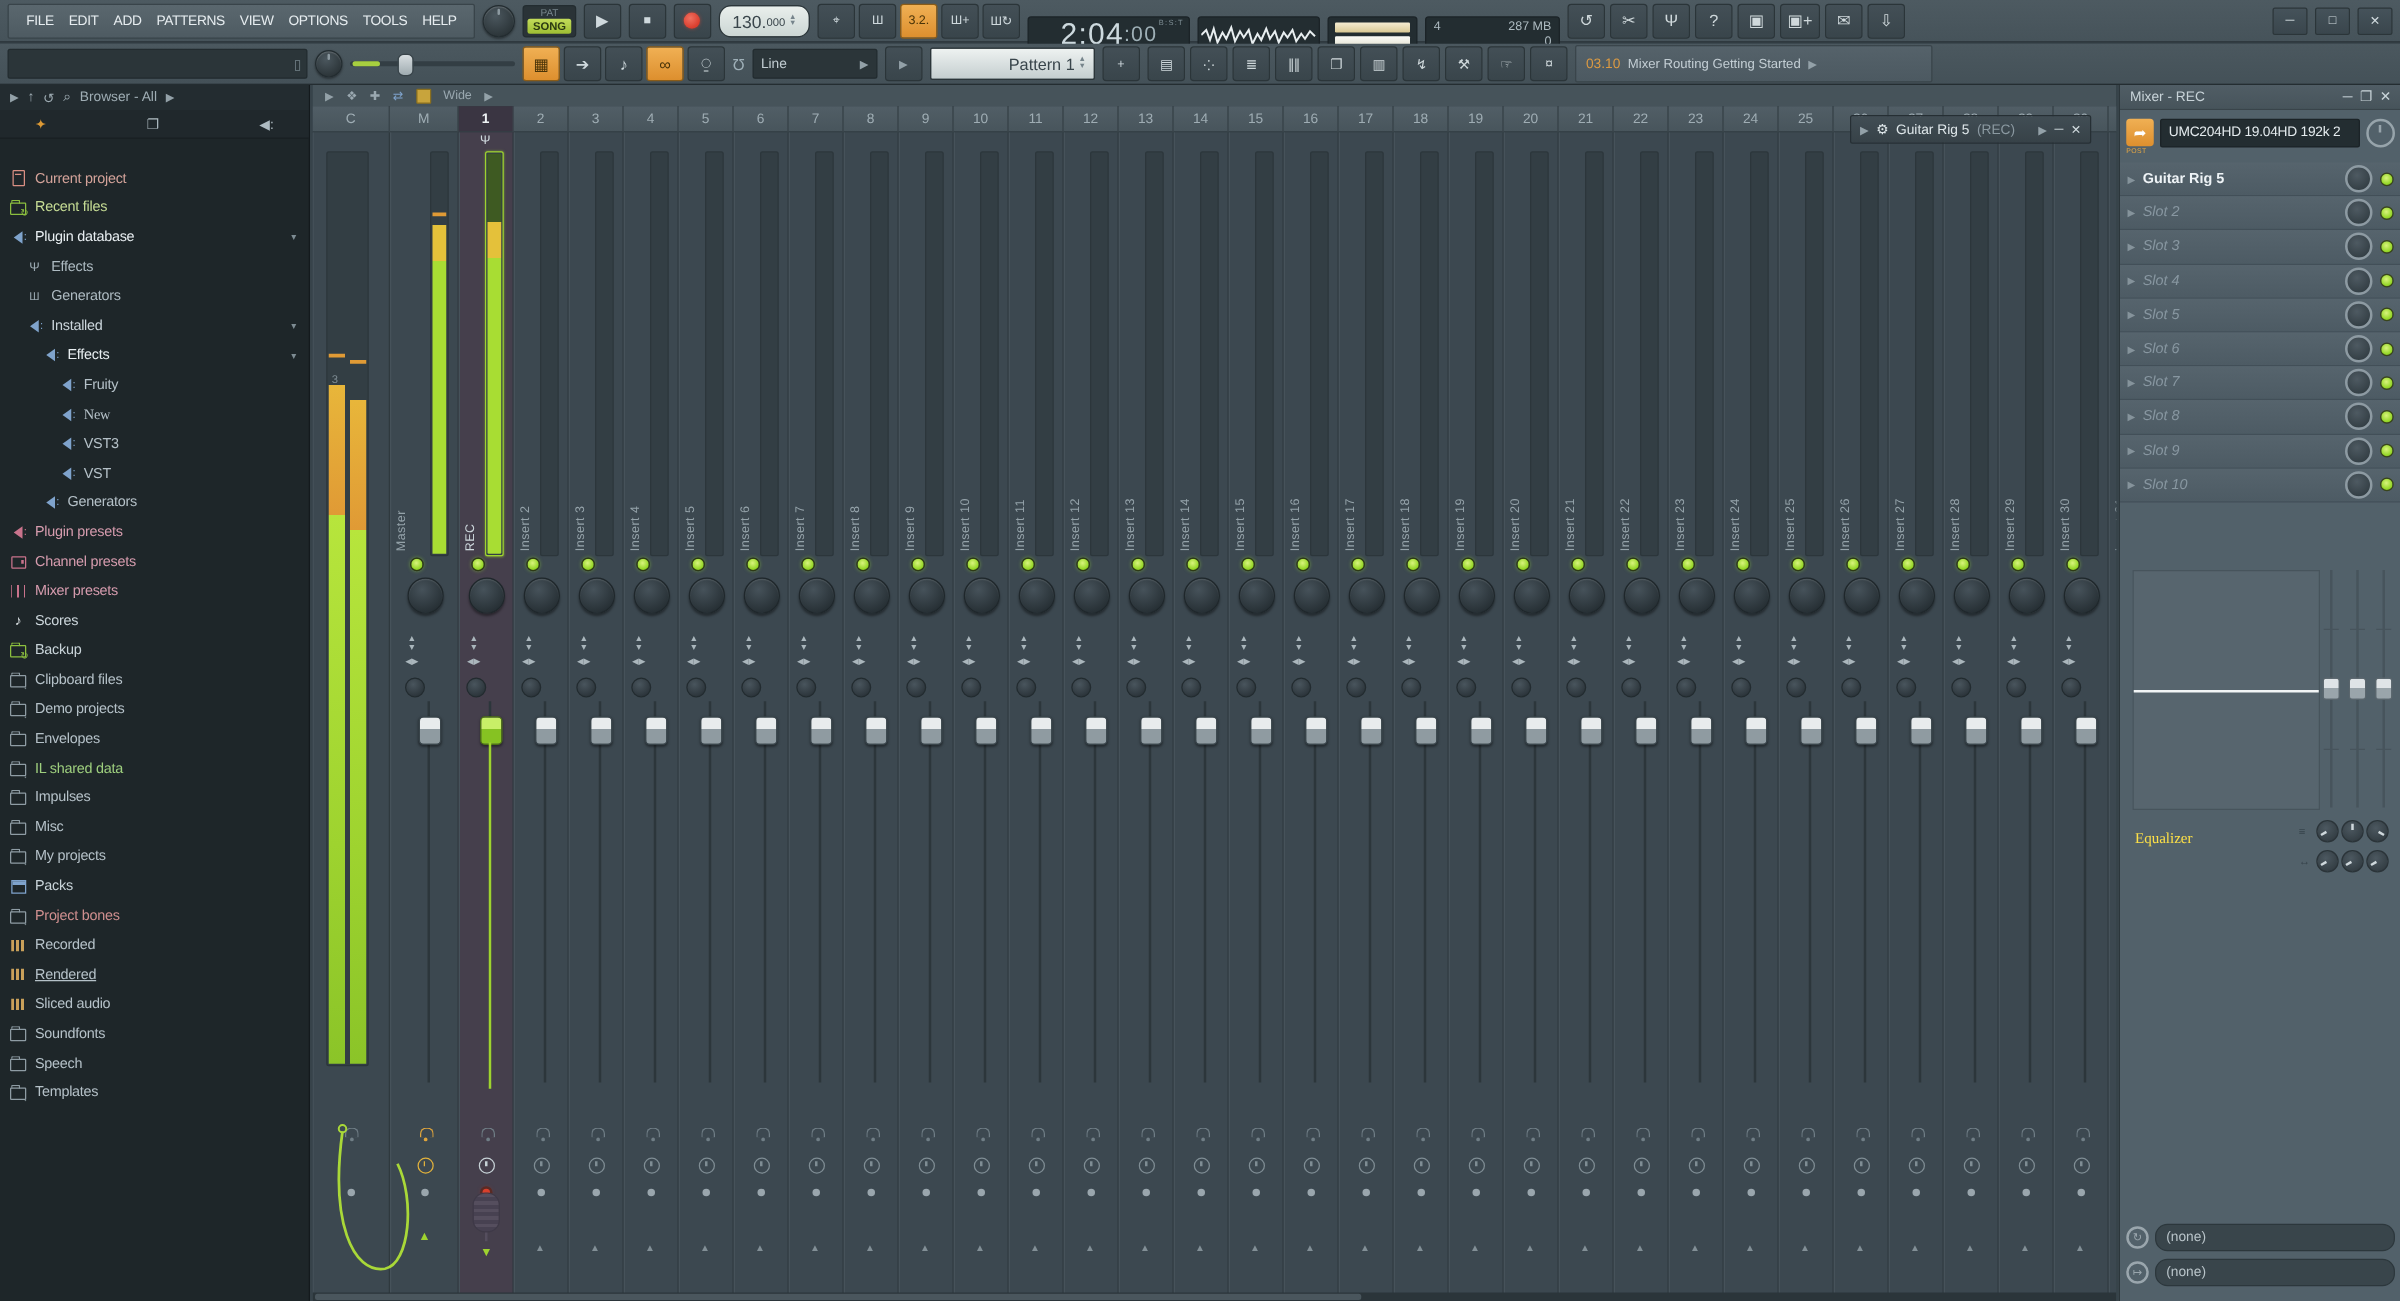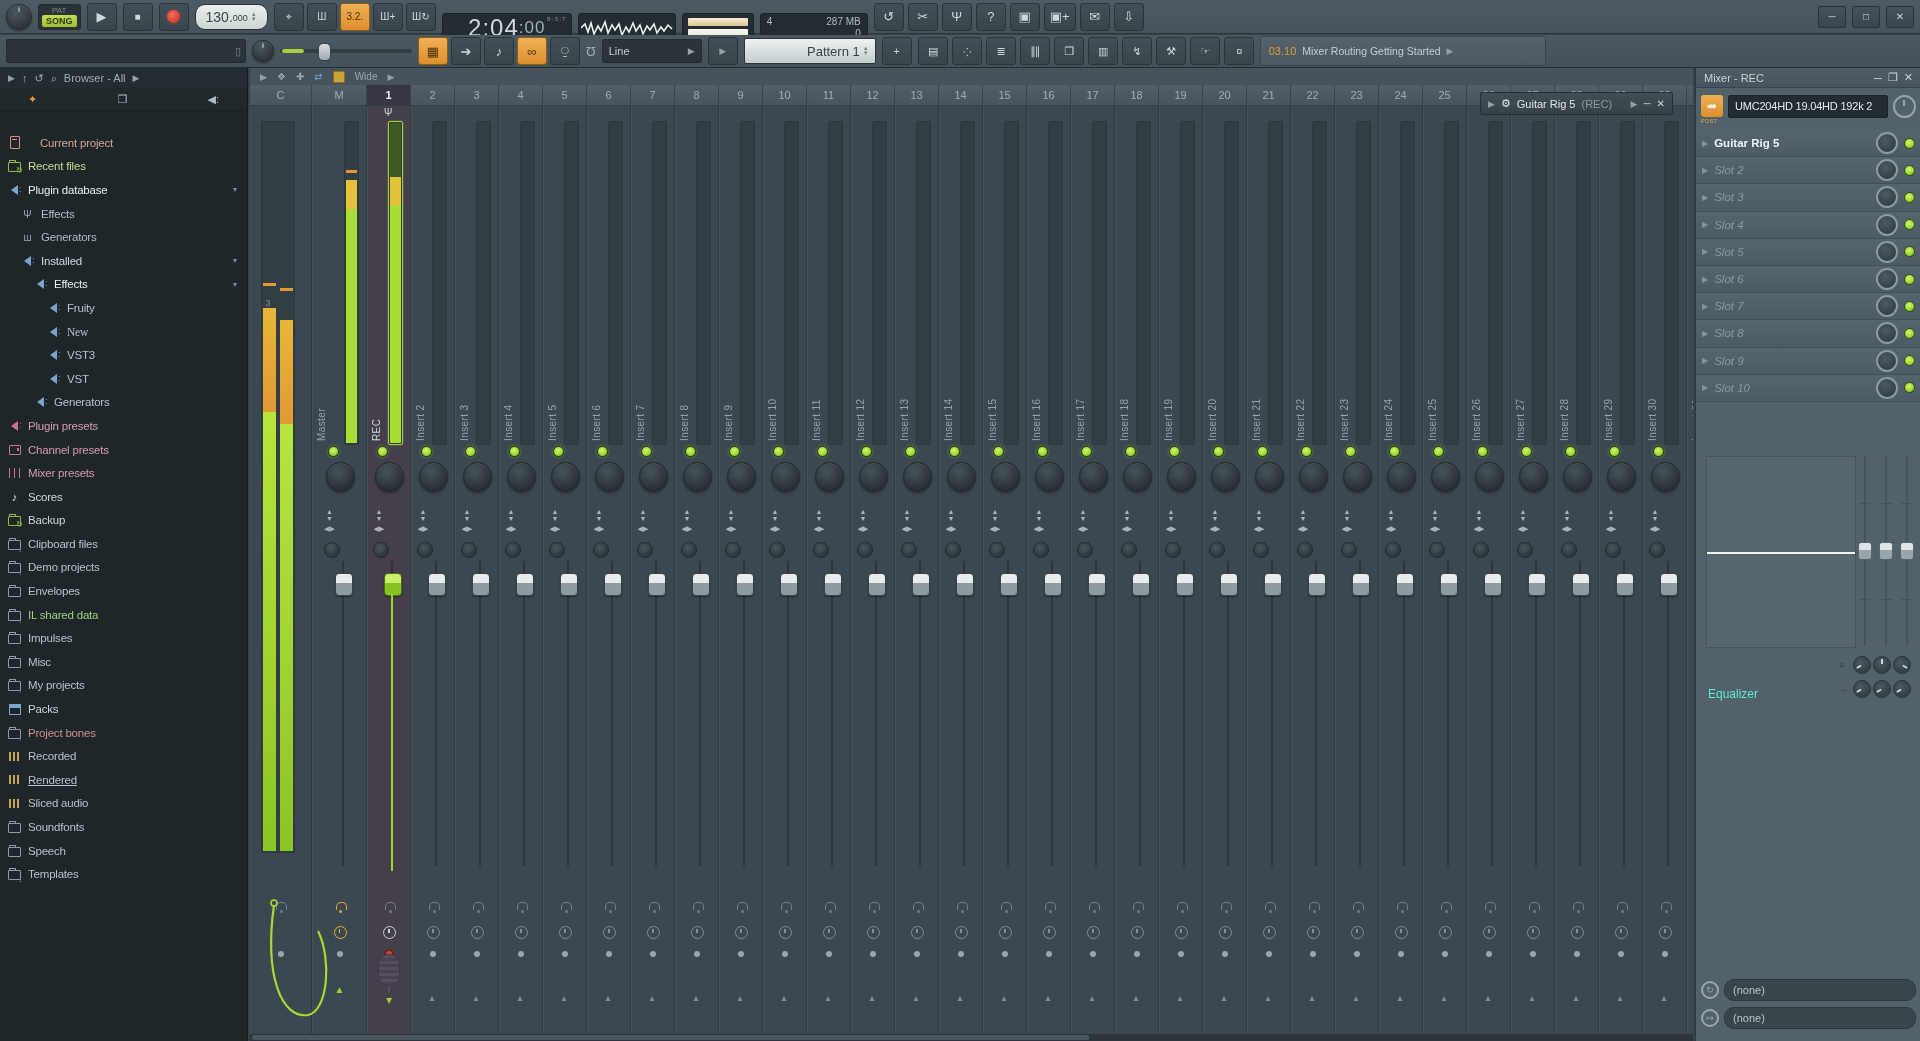--- a/index.html
+++ b/index.html
@@ -145,36 +145,41 @@
   .slot .name{flex:1;color:#8897a1;font-style:italic;font-size:11.5px;}
   .slot.filled .name{color:#eef3f6;font-style:normal;font-weight:bold;}
   .slot .sknob{width:22px;height:22px;border-radius:50%;background:radial-gradient(circle at 42% 35%,#4e5a62,#343f45 75%);border:2px solid #8d9aa2;box-sizing:border-box;}
   .slot .sled{width:9px;height:9px;border-radius:50%;background:radial-gradient(circle at 45% 38%,#d8f37c,#94d626 65%,#5d9414);border:1px solid #39451c;}
   #eq-graph{position:absolute;left:10px;top:388px;width:148px;height:190px;background:#57656e;border:1px solid #47545c;}
   #eq-graph .line{position:absolute;left:0;right:0;top:50%;height:2px;background:#f2f5f6;}
   .eq-slider{position:absolute;top:388px;width:14px;height:190px;}
   .eq-slider .trk{position:absolute;left:50%;top:0;bottom:0;width:2px;margin-left:-1px;background:#47545c;}
   .eq-slider .tick{position:absolute;left:1px;right:1px;height:1px;background:#47545c;}
   .eq-slider .hnd{position:absolute;left:0;top:86px;width:14px;height:18px;border-radius:3px;background:linear-gradient(#dfe4e7 0 45%,#9aa5ab 45% 100%);border:1px solid #5a666d;box-sizing:border-box;}
-  #eq-label{position:absolute;left:12px;top:619px;color:#5eead4;font-size:12px;}
+  #eq-label{position:absolute;left:12px;top:595px;color:#fde047;font-size:12px;font-family:Liberation Serif, serif;}
   .eqknob{width:16px;height:16px;border-radius:50%;background:radial-gradient(circle at 42% 35%,#4c5860,#333d43 78%);border:1px solid #2b3439;position:relative;}
   .eqknob::after{content:"";position:absolute;left:50%;top:2px;width:2px;height:5px;margin-left:-1px;background:#cfd8dc;transform-origin:1px 6px;}
   .rot-l::after{transform:rotate(-120deg);} .rot-r::after{transform:rotate(120deg);}
   #eq-knobs{position:absolute;right:8px;top:588px;display:grid;grid-template-columns:14px 20px 20px 20px;grid-row-gap:6px;align-items:center;color:#36434b;font-size:9px;}
   .send-row{position:absolute;left:5px;right:5px;height:22px;display:flex;align-items:center;gap:5px;}
   .send-ic{width:18px;height:18px;border:2px solid #9aa6ad;border-radius:50%;color:#9aa6ad;font-size:9px;display:flex;align-items:center;justify-content:center;box-sizing:border-box;}
   .send-field{flex:1;height:20px;background:#39454b;border:1px solid #2c373c;border-radius:10px;display:flex;align-items:center;padding:0 8px;color:#b9c4c9;}
   .icon-g{color:#cfd8db;}
 </style>
 </head>
 <body>
 
 <div id="app" class="noselect">
 
   <div id="row1">
+    <div id="menubar">
+      <div>
+        
+      <span class="menu-item">FILE</span><span class="menu-item">EDIT</span><span class="menu-item">ADD</span><span class="menu-item">PATTERNS</span><span class="menu-item">VIEW</span><span class="menu-item">OPTIONS</span><span class="menu-item">TOOLS</span><span class="menu-item">HELP</span></div>
+    </div>
     <div class="knob k24"></div>
     <div id="patsong">
       <span id="pat-label">PAT</span>
       <span id="song-label">SONG</span>
     </div>
     <div class="tbtn">
         <span>▶</span>
       </div>
     <div class="tbtn">
         <span style="font-size:10px">■</span>
@@ -370,21 +375,21 @@
       <span style="color:#dd9a35">✦</span>
       <span style="color:#aebbc2">❐</span>
       <span style="color:#aebbc2">◀:</span>
     </div>
     <div id="tree">
 
         <div class="trow" style="padding-left: 8px;">
           <span class="tic" style="color: rgb(217, 143, 131);">
             <span class="ic-file"></span>
           </span>
-          <span class="lbl" style="color: rgb(212, 163, 154); margin-left: 12px;">Current project</span>
+          <span class="lbl" style="color: rgb(212, 163, 154);">Current project</span>
           <span class="exp"></span>
         </div>
 
         <div class="trow" style="padding-left: 8px;">
           <span class="tic" style="color: rgb(140, 191, 63);">
             <span class="ic-folder-cycle"></span>
           </span>
           <span class="lbl" style="color: rgb(198, 220, 149);">Recent files</span>
           <span class="exp"></span>
         </div>

